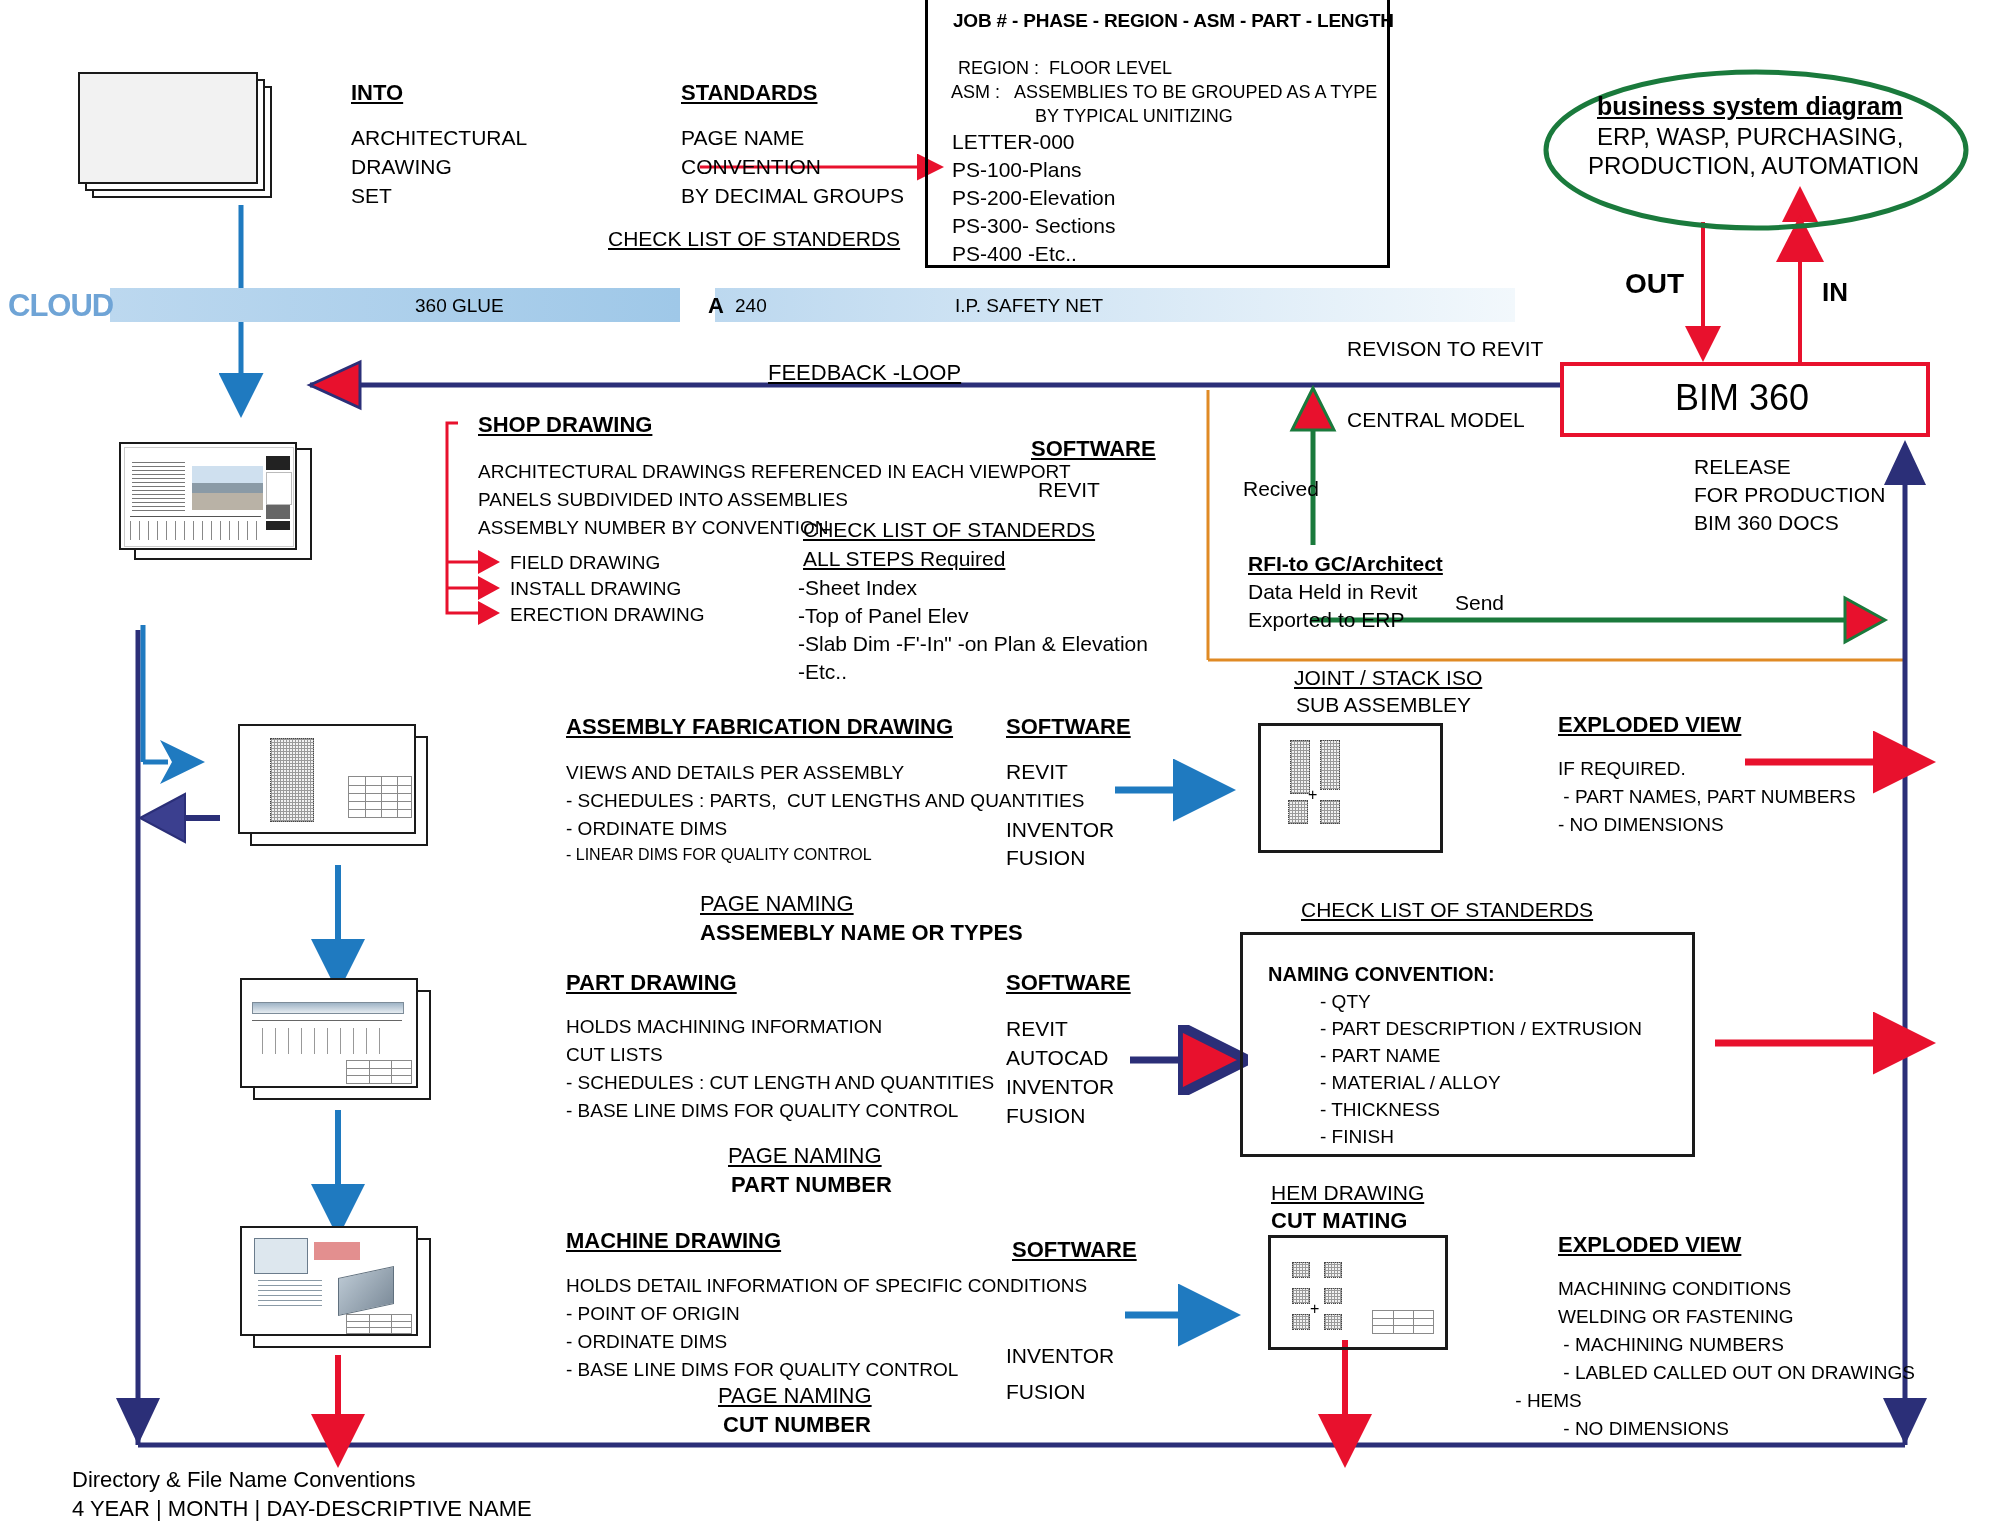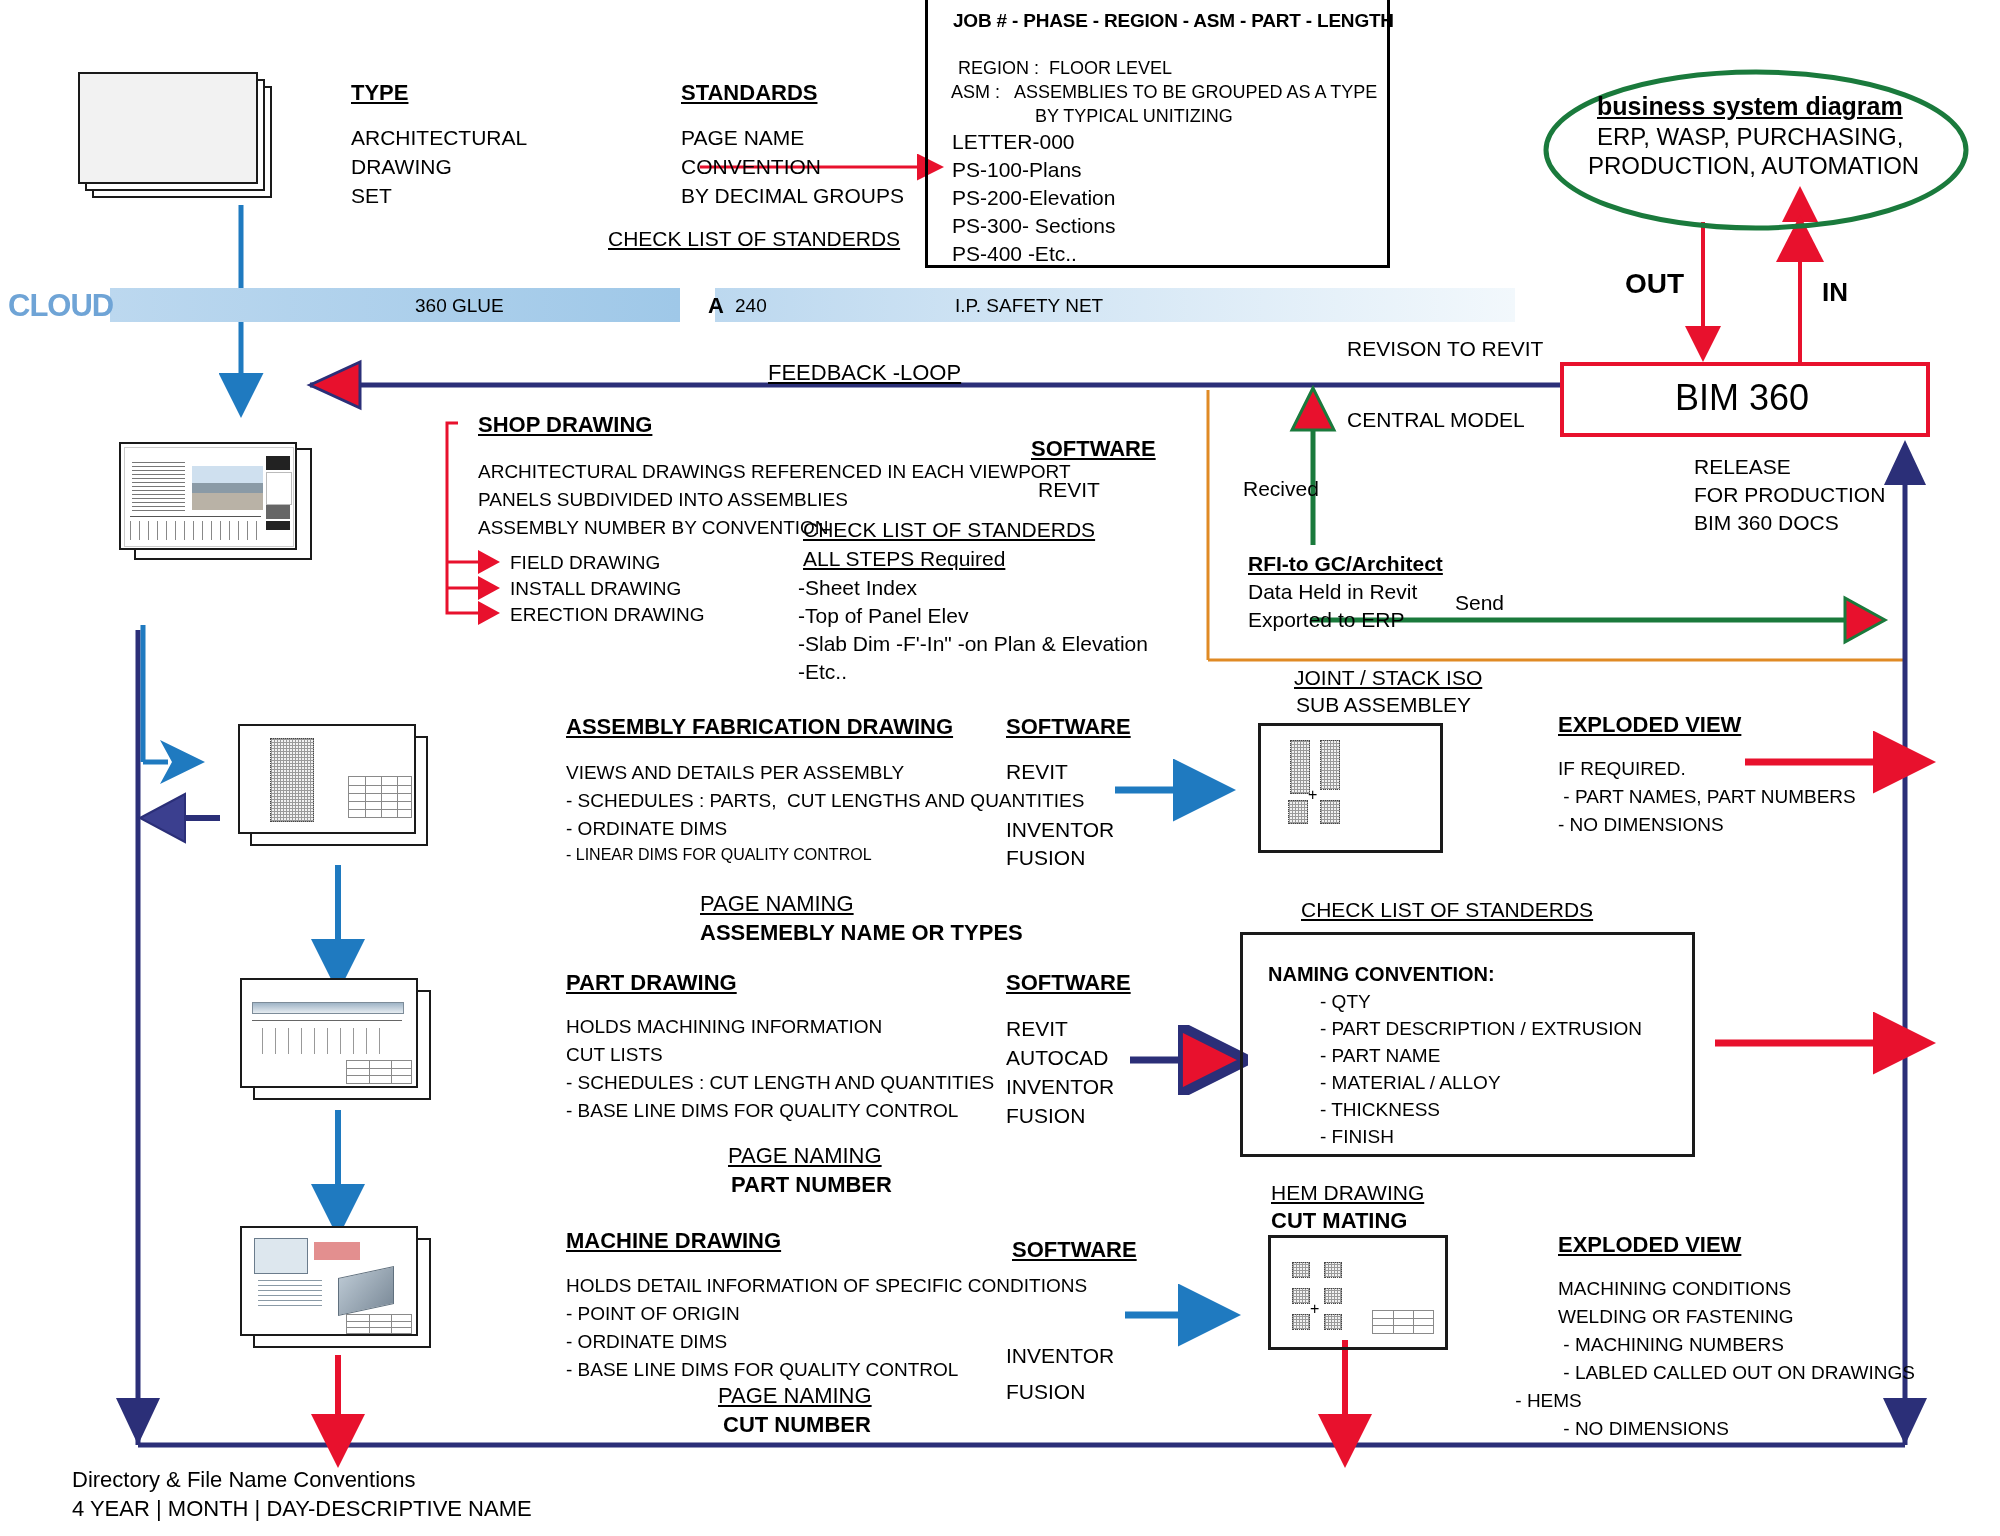--- a/index.html
+++ b/index.html
@@ -209,21 +209,21 @@
     <div style="position:absolute;left:96px;top:44px;width:54px;height:36px;
           background:linear-gradient(135deg,#b9c6d1,#7e8d9b);transform:skewY(-12deg);border:1px solid #60707e;"></div>
     <div class="grid-tbl" style="left:104px;top:86px;width:64px;height:18px;">
       <i style="left:0;top:6px;width:64px;height:1px;"></i>
       <i style="left:0;top:12px;width:64px;height:1px;"></i>
       <i style="left:22px;top:0;width:1px;height:18px;"></i>
       <i style="left:44px;top:0;width:1px;height:18px;"></i>
     </div>
   </div>
 
-  <div class="t b u" style="left:351px;top:80px;font-size:22px;">TYPE</div>
+  <div class="t b u" style="left:351px;top:80px;font-size:22px;">INTO</div>
   <div class="t" style="left:351px;top:126px;font-size:21px;">ARCHITECTURAL</div>
   <div class="t" style="left:351px;top:155px;font-size:21px;text-align:center;">DRAWING</div>
   <div class="t" style="left:351px;top:184px;font-size:21px;">SET</div>
 
   <div class="t b u" style="left:681px;top:80px;font-size:22px;">STANDARDS</div>
   <div class="t" style="left:681px;top:126px;font-size:21px;">PAGE NAME</div>
   <div class="t" style="left:681px;top:155px;font-size:21px;">CONVENTION</div>
   <div class="t" style="left:681px;top:184px;font-size:21px;">BY DECIMAL GROUPS</div>
   <div class="t u" style="left:608px;top:227px;font-size:21px;">CHECK LIST OF STANDERDS</div>
 

